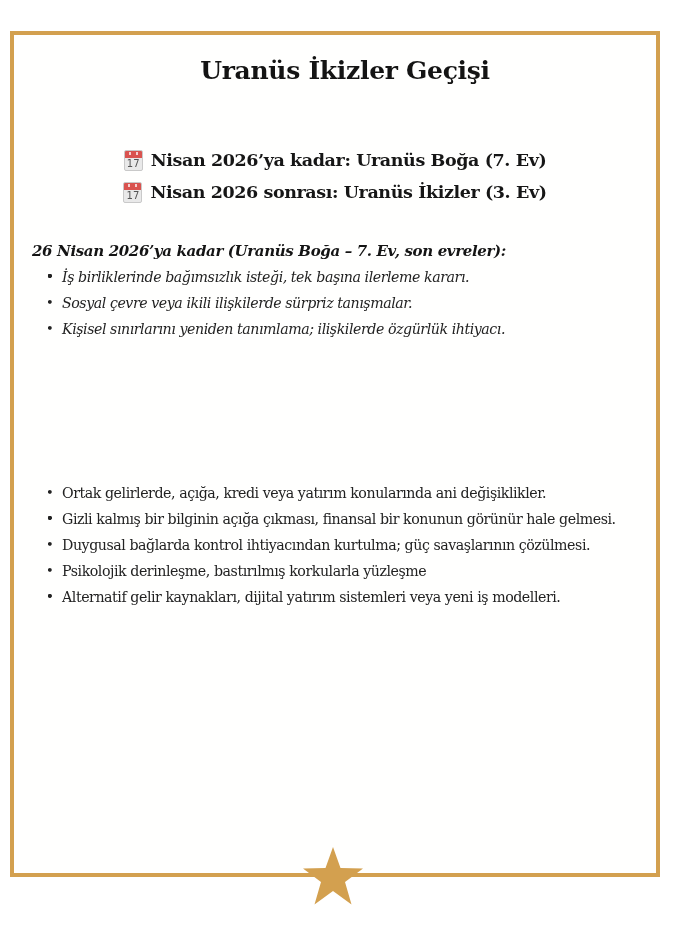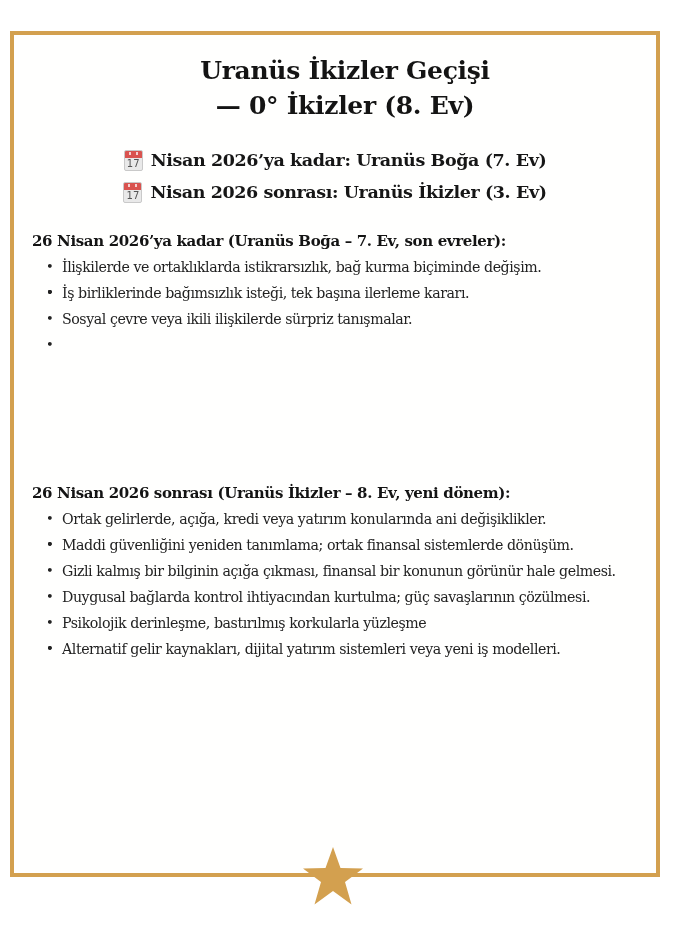--- a/index.html
+++ b/index.html
@@ -92,21 +92,21 @@
       line-height: 13px;
       text-align: center;
       color: #555;
       letter-spacing: 0;
     }
     .section {
       position: absolute;
       left: 18px;
       right: 10px;
     }
-    .section.s1 { top: 193px; }
+    .section.s1 { top: 203px; font-style: italic; }
     .section.s2 { top: 445px; }
     .section h2 {
       margin: 0;
       font-family: "DejaVu Serif", serif;
       font-weight: bold;
       font-size: 15px;
       line-height: 26px;
       color: #141414;
       letter-spacing: -0.35px;
     }
@@ -140,21 +140,20 @@
       height: 60px;
     }
   </style>
 </head>
 <body>
 
 <div class="frame">
 
   <div class="title">
     <span>Uranüs İkizler Geçişi</span>
-    <span>— 0° İkizler (8. Ev)</span>
   </div>
 
   <div class="subs">
     <div class="sub-line">
       <span class="cal">
         <span class="top"></span>
         <span class="ring" style="left:4px"></span>
         <span class="ring" style="right:4px"></span>
         <span class="num">17</span>
       </span>
@@ -167,35 +166,34 @@
         <span class="ring" style="right:4px"></span>
         <span class="num">17</span>
       </span>
       <span>Nisan 2026 sonrası: Uranüs İkizler (3. Ev)</span>
     </div>
   </div>
 
   <div class="section s1">
     <h2>26 Nisan 2026’ya kadar (Uranüs Boğa – 7. Ev, son evreler):</h2>
     <ul>
-      <li><span class="bullet">•</span><span>İlişkilerde ve ortaklıklarda istikrarsızlık, bağ kurma biçiminde değişim.</span></li>
+      <li><span class="bullet">•</span></li>
       <li><span class="bullet">•</span></li>
       <li><span class="bullet">•</span></li>
       <li><span class="bullet">•</span><span>İş birliklerinde bağımsızlık isteği, tek başına ilerleme kararı.</span></li>
       <li><span class="bullet">•</span><span>Sosyal çevre veya ikili ilişkilerde sürpriz tanışmalar.</span></li>
-      <li><span class="bullet">•</span></li>
+      <li><span class="bullet">•</span><span>Kişisel sınırlarını yeniden tanımlama; ilişkilerde özgürlük ihtiyacı.</span></li>
     </ul>
   </div>
 
   <div class="section s2">
-    <h2>26 Nisan 2026 sonrası (Uranüs İkizler – 8. Ev, yeni dönem):</h2>
     <ul>
       <li><span class="bullet">•</span><span>Ortak gelirlerde, açığa, kredi veya yatırım konularında ani değişiklikler.</span></li>
       <li><span class="bullet">•</span></li>
-      <li><span class="bullet">•</span><span>Maddi güvenliğini yeniden tanımlama; ortak finansal sistemlerde dönüşüm.</span></li>
+      <li><span class="bullet">•</span></li>
       <li><span class="bullet">•</span><span>Gizli kalmış bir bilginin açığa çıkması, finansal bir konunun görünür hale gelmesi.</span></li>
       <li><span class="bullet">•</span><span>Duygusal bağlarda kontrol ihtiyacından kurtulma; güç savaşlarının çözülmesi.</span></li>
       <li><span class="bullet">•</span><span>Psikolojik derinleşme, bastırılmış korkularla yüzleşme</span></li>
       <li><span class="bullet">•</span></li>
       <li><span class="bullet">•</span><span>Alternatif gelir kaynakları, dijital yatırım sistemleri veya yeni iş modelleri.</span></li>
     </ul>
   </div>
 
 </div>
 

